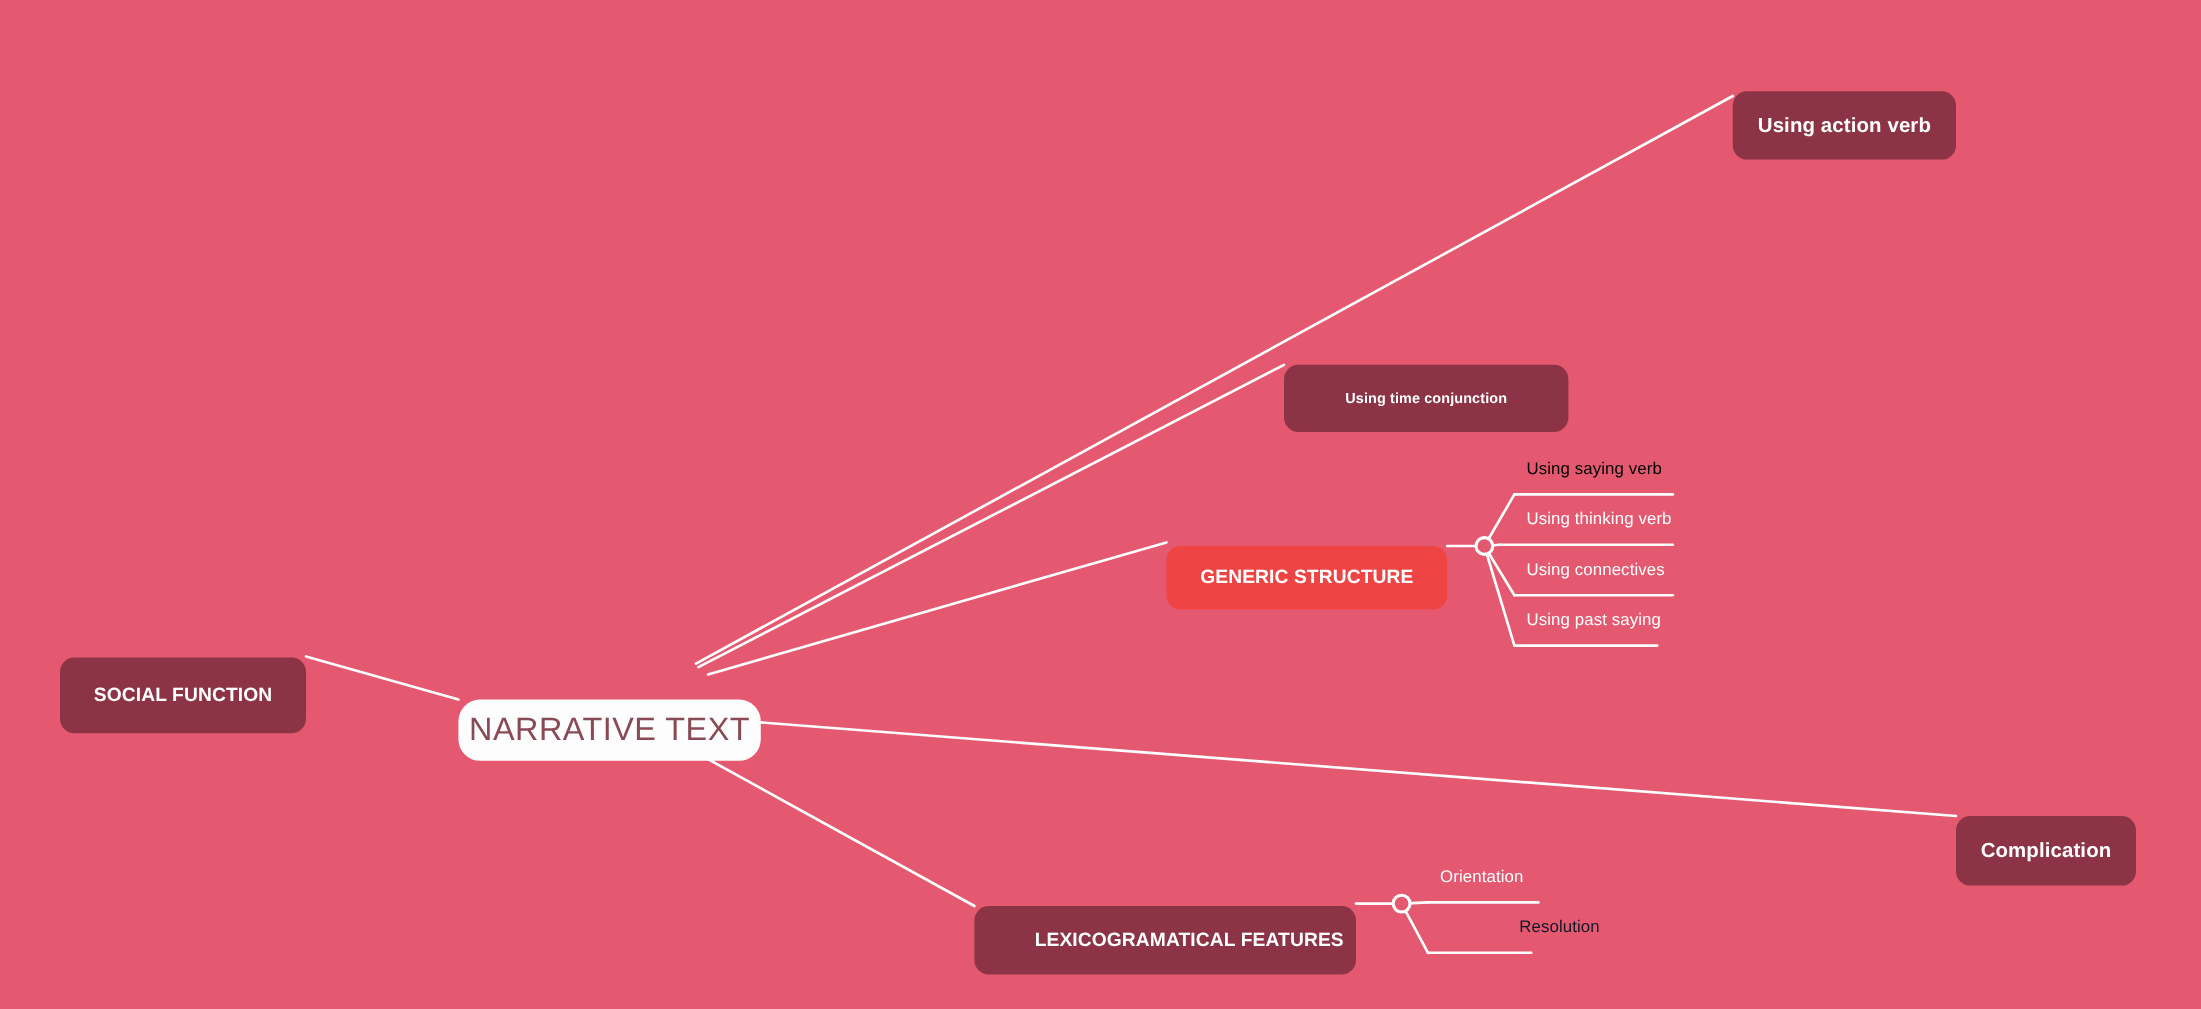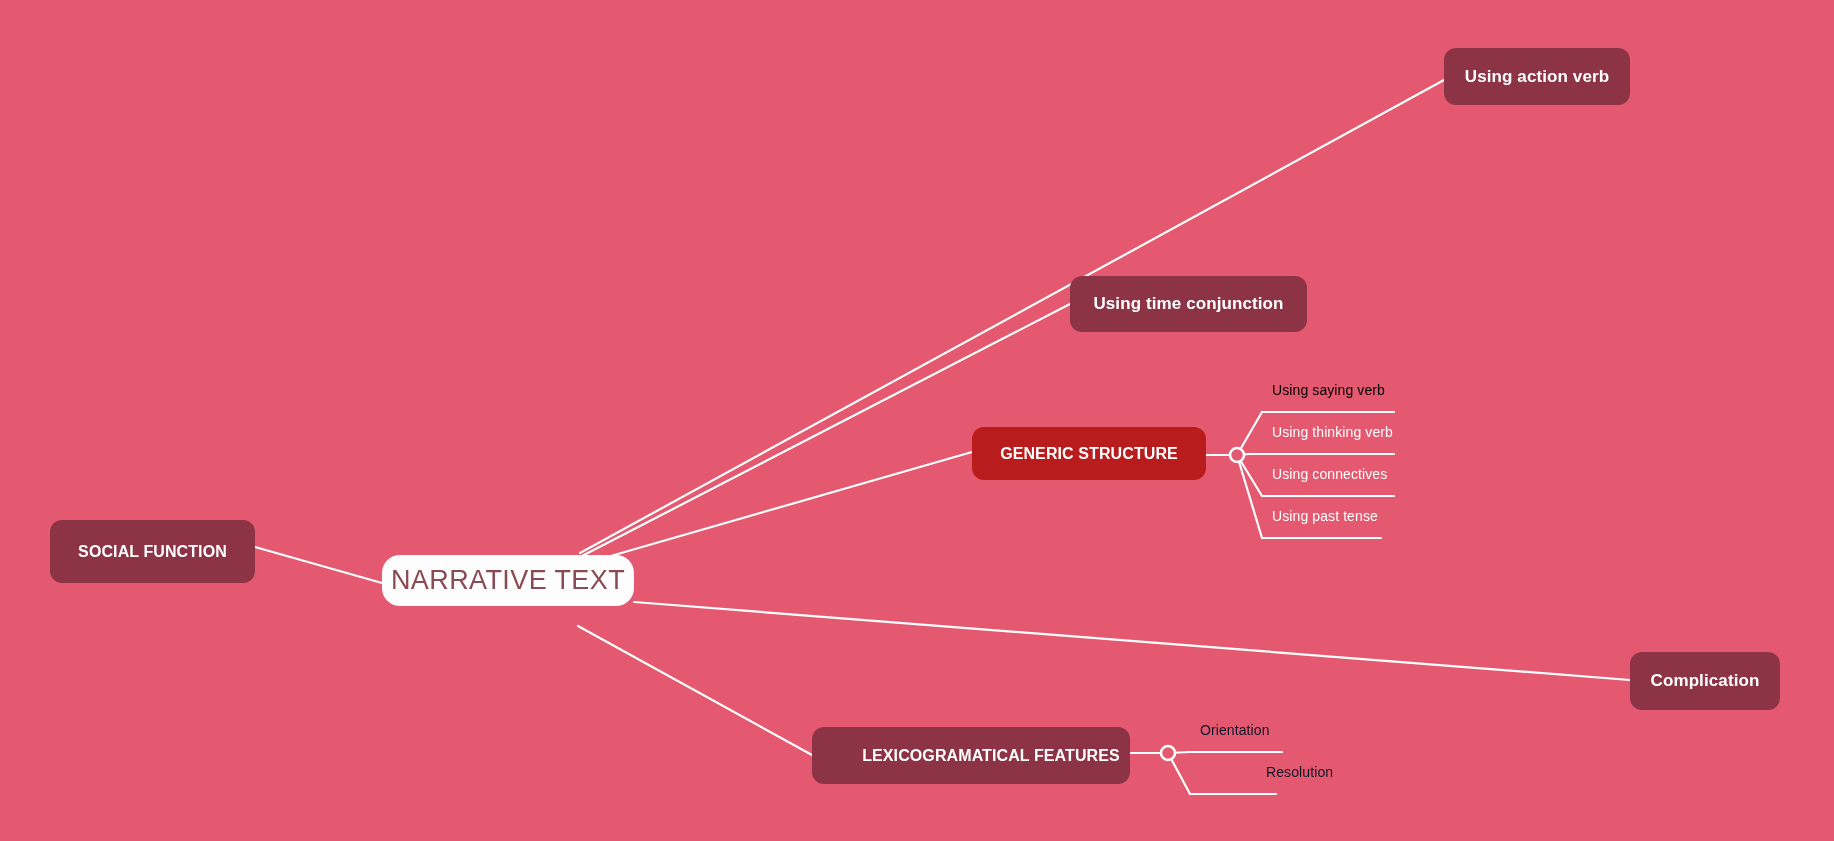--- a/index.html
+++ b/index.html
@@ -30,20 +30,21 @@
     display: flex;
     align-items: center;
     justify-content: center;
     border-radius: 12px;
     background: #8c3446;
     color: #ffffff;
     font-weight: bold;
     letter-spacing: 0.1px;
     white-space: nowrap;
     z-index: 5;
+    margin-top: 28px;
   }
   .node-root {
     background: #fdfdfd;
     color: #8a4a55;
     font-weight: normal;
     border-radius: 18px;
     letter-spacing: 0.4px;
   }
   .sublabel {
     position: absolute;
@@ -80,27 +81,27 @@
       <line x1="1262" y1="496" x2="1394" y2="496" stroke="#ffffff" stroke-width="2.2" stroke-linecap="round"></line>
       <line x1="1262" y1="538" x2="1381" y2="538" stroke="#ffffff" stroke-width="2.2" stroke-linecap="round"></line>
       <line x1="1190" y1="752" x2="1282" y2="752" stroke="#ffffff" stroke-width="2.2" stroke-linecap="round"></line>
       <line x1="1190" y1="794" x2="1276" y2="794" stroke="#ffffff" stroke-width="2.2" stroke-linecap="round"></line>
       <circle cx="1237" cy="455" r="7" fill="#e4596f" stroke="#ffffff" stroke-width="2.6"></circle>
       <circle cx="1168" cy="753" r="7" fill="#e4596f" stroke="#ffffff" stroke-width="2.6"></circle>
     </svg>
 
   <div class="node" style="left: 50px; top: 520px; width: 205px; height: 63px; font-size: 16px; background: rgb(140, 52, 70); color: rgb(255, 255, 255);">SOCIAL FUNCTION</div>
   <div class="node" style="left: 1444px; top: 48px; width: 186px; height: 57px; font-size: 17px; background: rgb(140, 52, 70); color: rgb(255, 255, 255);">Using action verb</div>
-  <div class="node" style="left: 1070px; top: 276px; width: 237px; height: 56px; font-size: 17px; background: rgb(140, 52, 70); color: rgb(255, 255, 255);">Using time conjunction</div>
-  <div class="node" style="left: 972px; top: 427px; width: 234px; height: 53px; font-size: 16px; background: #b91c1c; color: rgb(255, 255, 255);">GENERIC STRUCTURE</div>
+  <div class="node" style="left: 1070px; top: 276px; width: 237px; height: 56px; font-size: 12px; background: rgb(140, 52, 70); color: rgb(255, 255, 255);">Using time conjunction</div>
+  <div class="node" style="left: 972px; top: 427px; width: 234px; height: 53px; font-size: 16px; background: #ef4444; color: rgb(255, 255, 255);">GENERIC STRUCTURE</div>
   <div class="node" style="left: 1630px; top: 652px; width: 150px; height: 58px; font-size: 17px; background: rgb(140, 52, 70); color: rgb(255, 255, 255);">Complication</div>
   <div class="node" style="left: 812px; top: 727px; width: 318px; height: 57px; font-size: 16px; background: rgb(140, 52, 70); color: rgb(255, 255, 255); padding-left: 40px;">LEXICOGRAMATICAL FEATURES</div>
 
   <div class="node node-root" style="left: 382px; top: 555px; width: 252px; height: 51px; font-size: 27px; background: rgb(253, 253, 253); color: rgb(138, 74, 85);">NARRATIVE TEXT</div>
 
   <div class="sublabel" style="left: 1272px; top: 382px; color: #000000;">Using saying verb</div>
   <div class="sublabel" style="left: 1272px; top: 424px; color: #ffffff;">Using thinking verb</div>
   <div class="sublabel" style="left: 1272px; top: 466px; color: rgb(255, 255, 255);">Using connectives</div>
-  <div class="sublabel" style="left: 1272px; top: 508px; color: rgb(255, 255, 255);">Using past tense</div>
-  <div class="sublabel" style="left: 1200px; top: 722px; color: #0f172a; text-align: center;">Orientation</div>
+  <div class="sublabel" style="left: 1272px; top: 508px; color: rgb(255, 255, 255);">Using past saying</div>
+  <div class="sublabel" style="left: 1200px; top: 722px; color: #ffffff; text-align: center;">Orientation</div>
   <div class="sublabel" style="left: 1266px; top: 764px; color: #0f172a;">Resolution</div>
 
 </div>
 
 </body></html>

